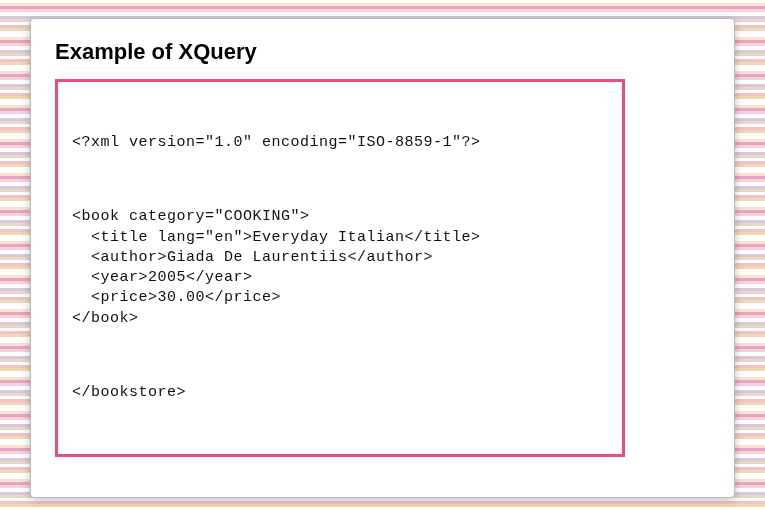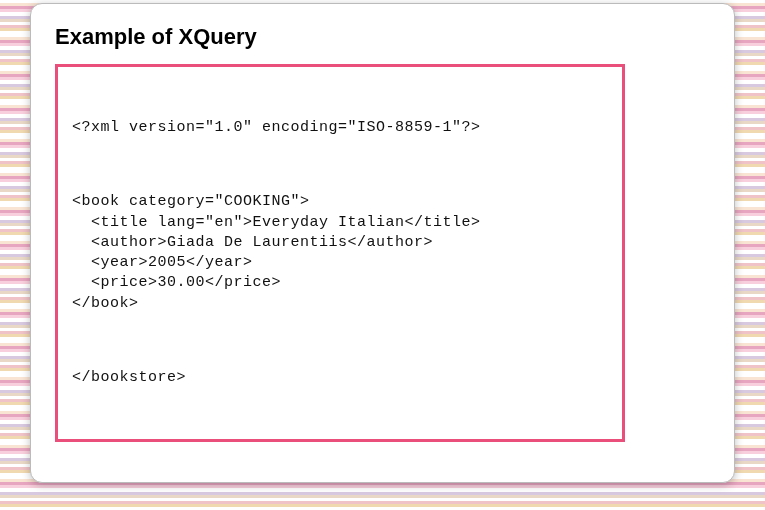--- a/index.html
+++ b/index.html
@@ -18,26 +18,26 @@
       #fff 22px, #fff 25px,
       #efc3c8 25px, #efc3c8 28px,
       #f0d8b0 28px, #f0d8b0 31px,
       #fff 31px, #fff 34px
     );
     position: relative;
   }
   .slide {
     position: absolute;
     left: 30px;
-    top: 3px;
+    top: 18px;
     width: 705px;
     height: 480px;
     background: #fff;
     border: 1px solid #bbb;
-    border-radius: 12px;
+    border-radius: 4px;
     box-shadow: 0 2px 8px rgba(0,0,0,0.25);
     padding: 20px 24px 16px 24px;
   }
   .title {
     font-size: 22px;
     font-weight: bold;
     color: #000;
     margin-bottom: 14px;
   }
   .code-box {

